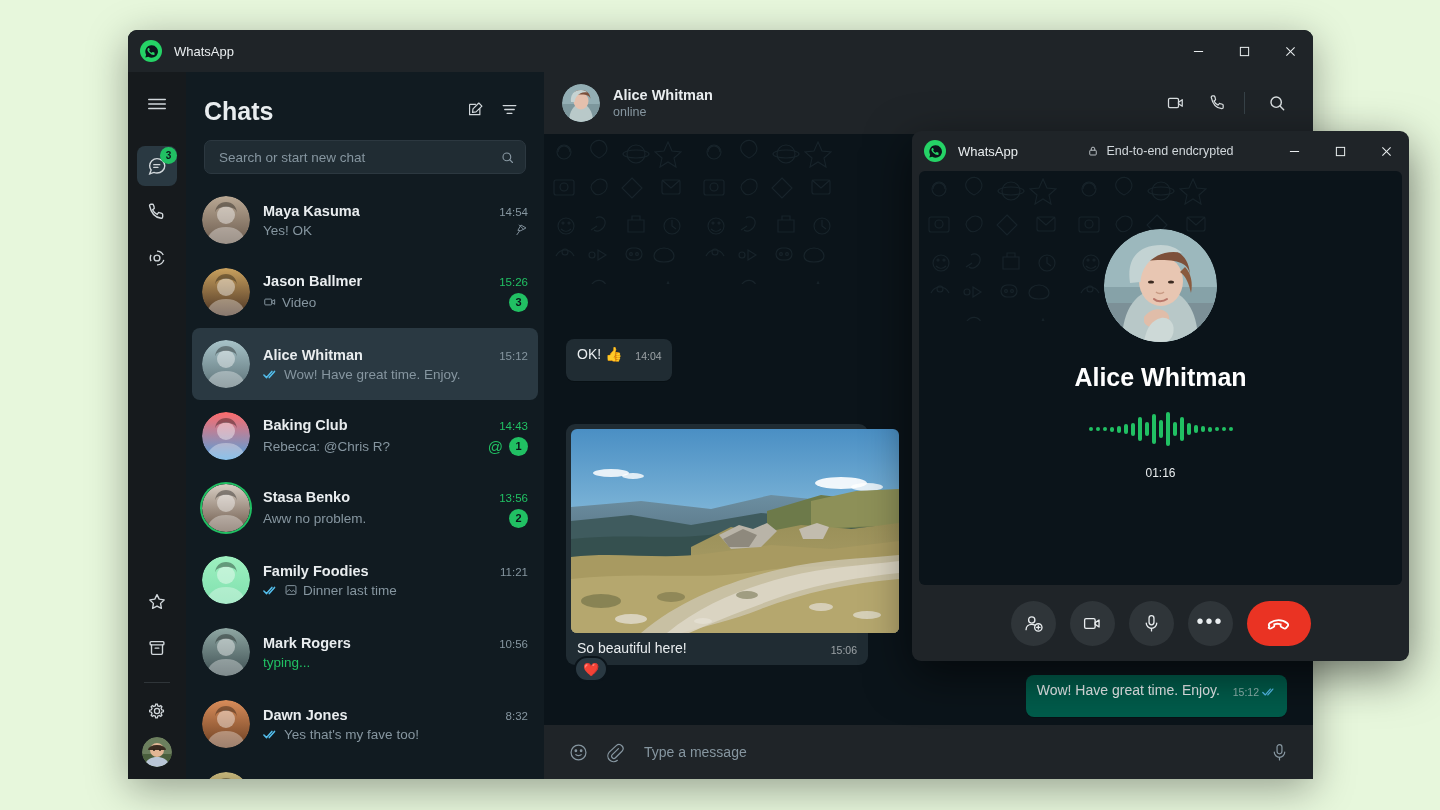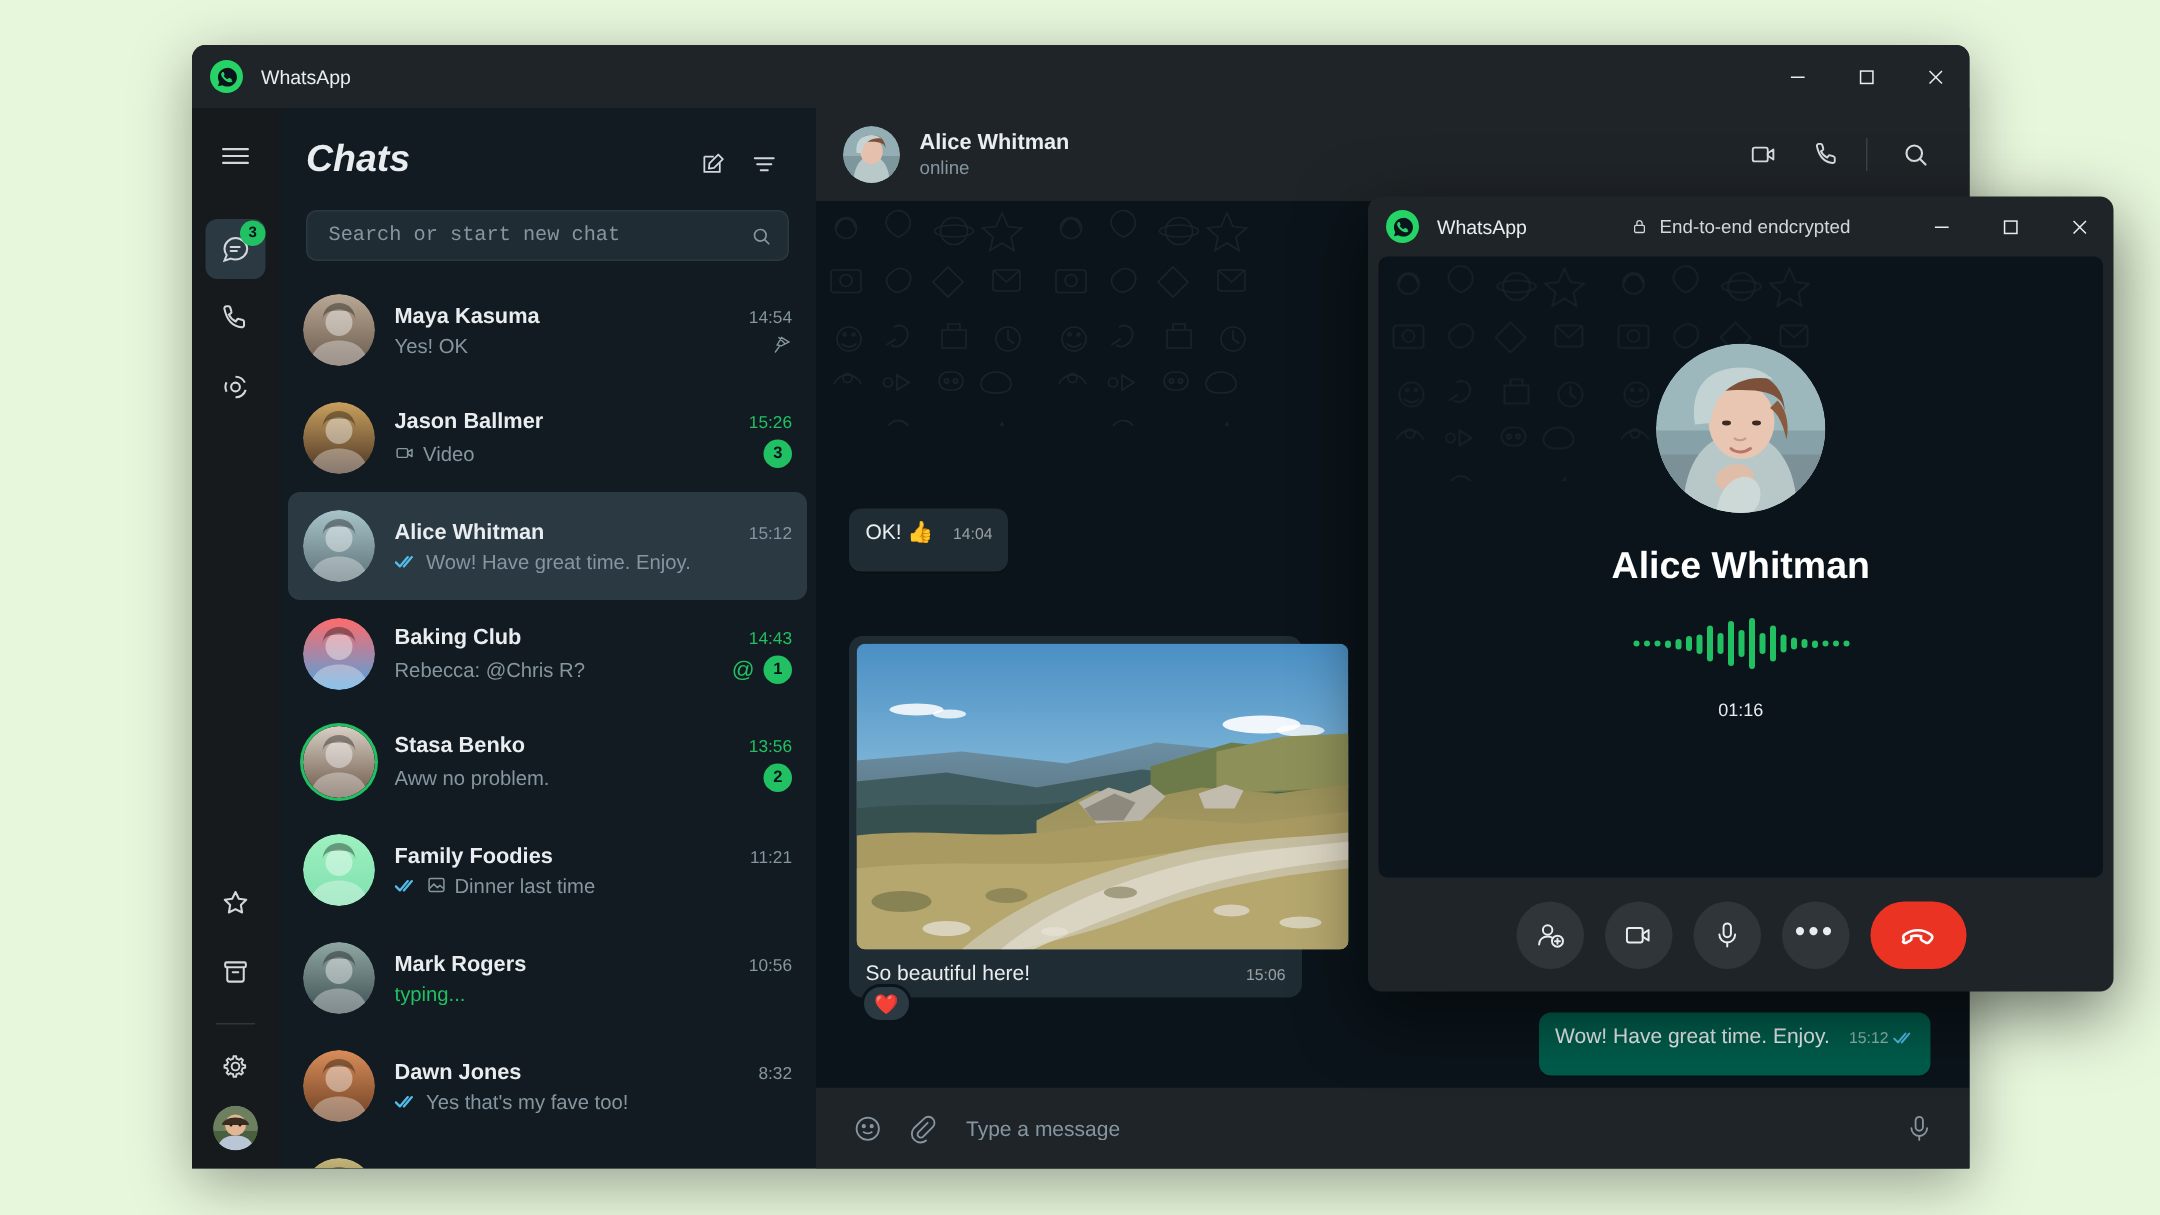--- a/index.html
+++ b/index.html
@@ -79,40 +79,40 @@
   }
 
   
   #listpane {
     width: 358px; flex: 0 0 358px;
     background: #111b21;
     display: flex; flex-direction: column;
   }
   #list-header {
     padding: 20px 18px 6px 18px;
-    display: flex; align-items: flex-start; font-style: italic;
+    display: flex; align-items: flex-end;
   }
   #list-header h1 { color: #e9edef; font-size: 25px; font-weight: bold; }
   #list-header .hspacer { flex: 1; }
   .hdr-icon {
     width: 34px; height: 34px; border-radius: 50%;
     display: flex; align-items: center; justify-content: center;
     color: #d1d7db; cursor: pointer;
   }
   .hdr-icon svg { width: 19px; height: 19px; }
 
   #searchwrap { padding: 8px 18px 10px 18px; }
   #searchbox {
     height: 34px; background: #202c33; border: 1px solid #2c3840;
     border-radius: 7px; display: flex; align-items: center;
     padding: 0 10px 0 14px;
   }
   #searchbox input {
     flex: 1; background: transparent; border: none; outline: none;
-    color: #fde047; font-size: 13.5px; font-family: Liberation Mono, monospace;
+    color: #fde047; font-size: 13.5px; font-family: Liberation Sans, sans-serif;
   }
   #searchbox input::placeholder { color: #8696a0; }
   #searchbox .sicon { color: #8696a0; display:flex; }
   #searchbox svg { width: 15px; height: 15px; }
 
   #chatlist { flex: 1; overflow: hidden; position: relative; }
   .chat-row {
     display: flex; align-items: center;
     height: 72px; margin: 0 6px; padding: 0 10px;
     border-radius: 8px; cursor: pointer;

